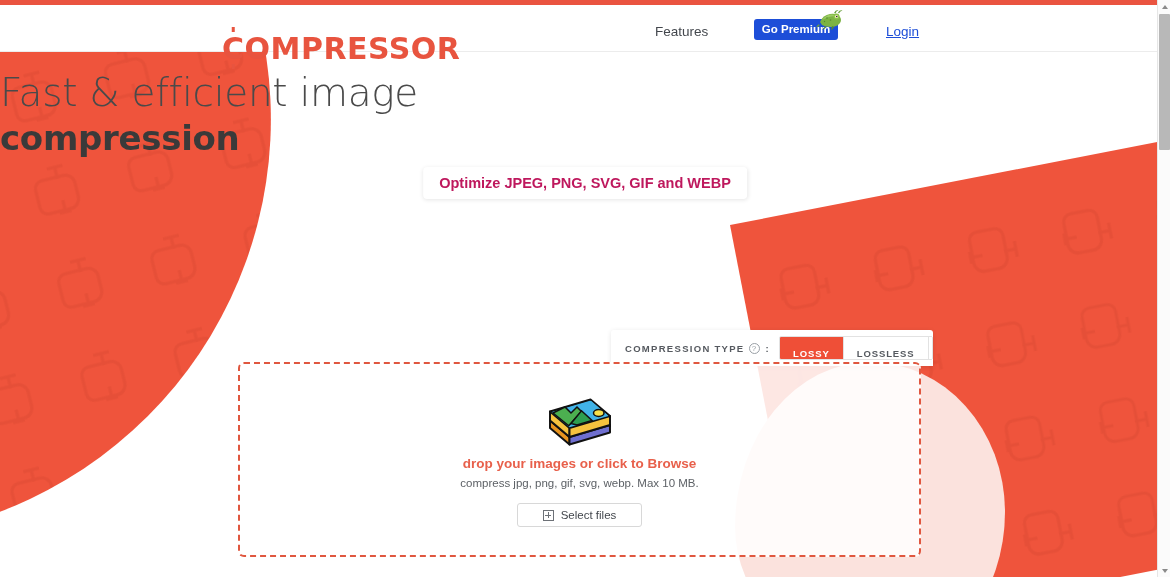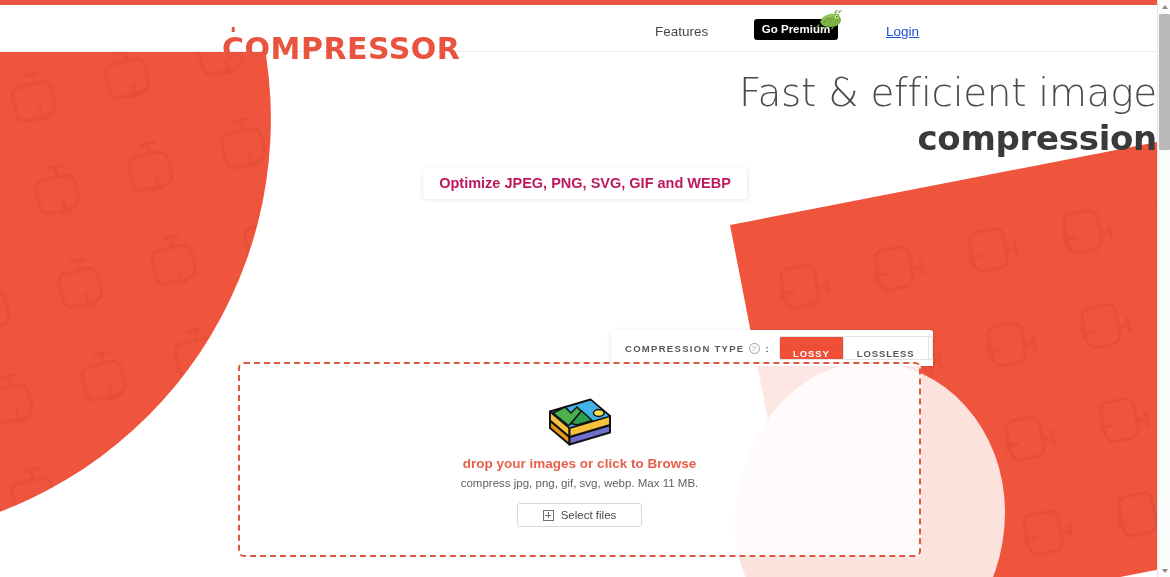--- a/index.html
+++ b/index.html
@@ -94,21 +94,21 @@
     left: 754px;
     top: 14px;
     width: 84px;
     height: 21px;
   }
   .premium-btn {
     position: absolute;
     left: 0; top: 0;
     width: 84px;
     height: 21px;
-    background: #000000;
+    background: #1d4ed8;
     border-radius: 3px;
     color: #ffffff;
     font-size: 11.5px;
     font-weight: bold;
     line-height: 21px;
     text-align: center;
     cursor: pointer;
     white-space: nowrap;
   }
   .chameleon {
@@ -163,21 +163,21 @@
     border-radius: 50% 50% 45% 55% / 55% 50% 50% 45%;
     z-index: 3;
   }
 
   
   .hero {
     position: absolute;
     left: 0; top: 52px;
     width: 1157px;
     z-index: 10;
-    text-align: right;
+    text-align: left;
     pointer-events: none;
   }
   .hero-line1 {
     font-family: "DejaVu Sans", sans-serif;
     font-size: 39px;
     font-weight: 300;
     color: #4a4a4a;
     line-height: 48px;
     padding-top: 17px;
     letter-spacing: -0.3px;
@@ -476,21 +476,21 @@
           <path d="M8 34 L8 46 L34 68 L34 56 Z" fill="#f6c23e"></path>
           <path d="M34 56 L34 68 L88 52 L88 40 Z" fill="#f6c23e"></path>
         </g>
         <path d="M10 35 L34 55 L86 40 L63 20 Z" fill="#41b3e8"></path>
         <path d="M12 36 L33 53 L50 34 L44 28 L36 36 L28 28 Z" fill="#4caf50" stroke="#111111" stroke-width="2"></path>
         <path d="M36 50 L50 33 L64 46 L44 52 Z" fill="#2e9e4f" stroke="#111111" stroke-width="2"></path>
         <ellipse cx="73" cy="36" rx="7" ry="4.6" fill="#f7e04a" stroke="#111111" stroke-width="2"></ellipse>
       </svg>
 
       <div class="dz-title">drop your images or click to Browse</div>
-      <div class="dz-sub">compress jpg, png, gif, svg, webp. Max 11 MB.</div>
+      <div class="dz-sub">compress jpg, png, gif, svg, webp. Max 10 MB.</div>
 
       <div class="select-btn">
         <span class="plus-box"></span>
         <span>Select files</span>
       </div>
     </div>
   </div>
 
   <div class="scrollbar">
     <div class="sb-arrow up">

